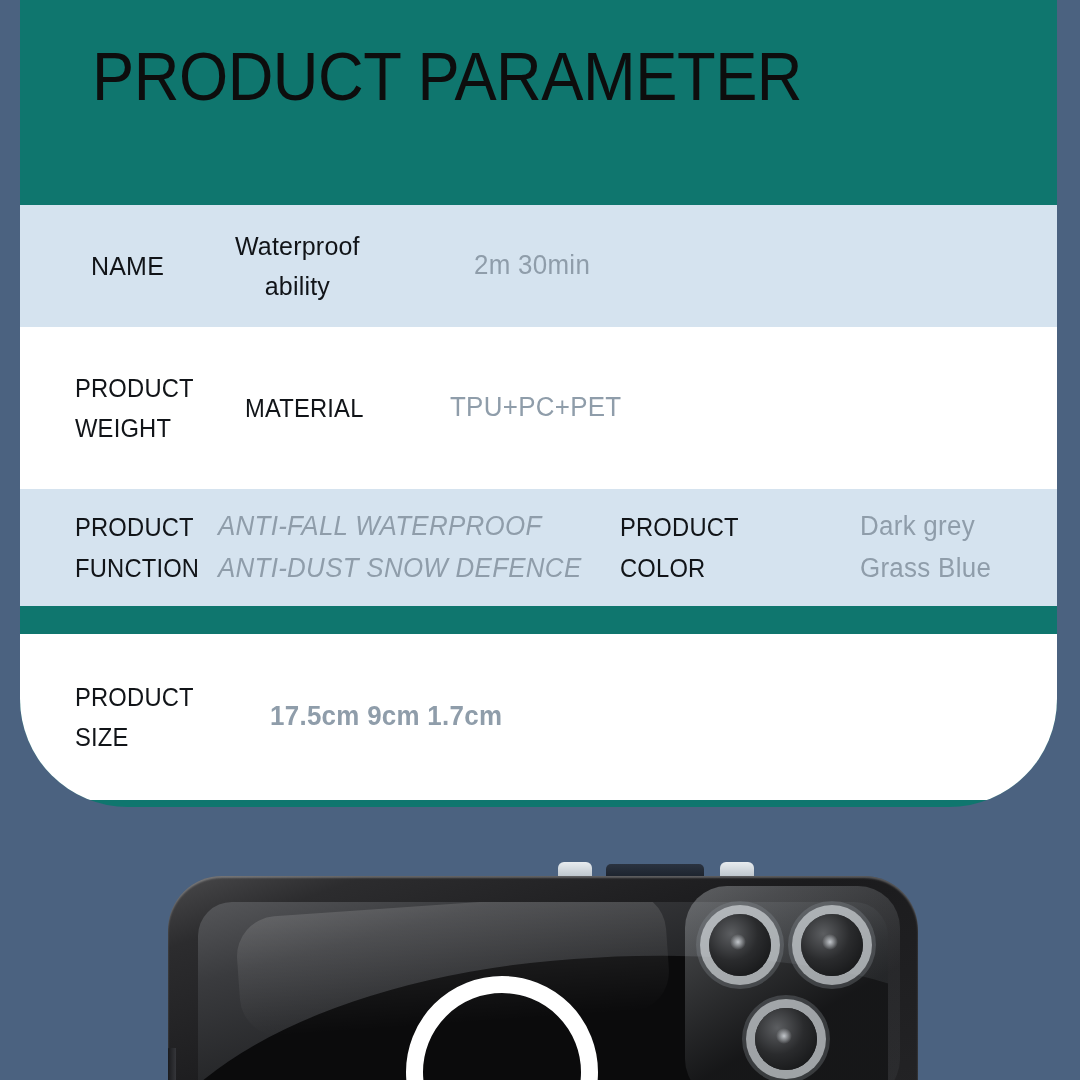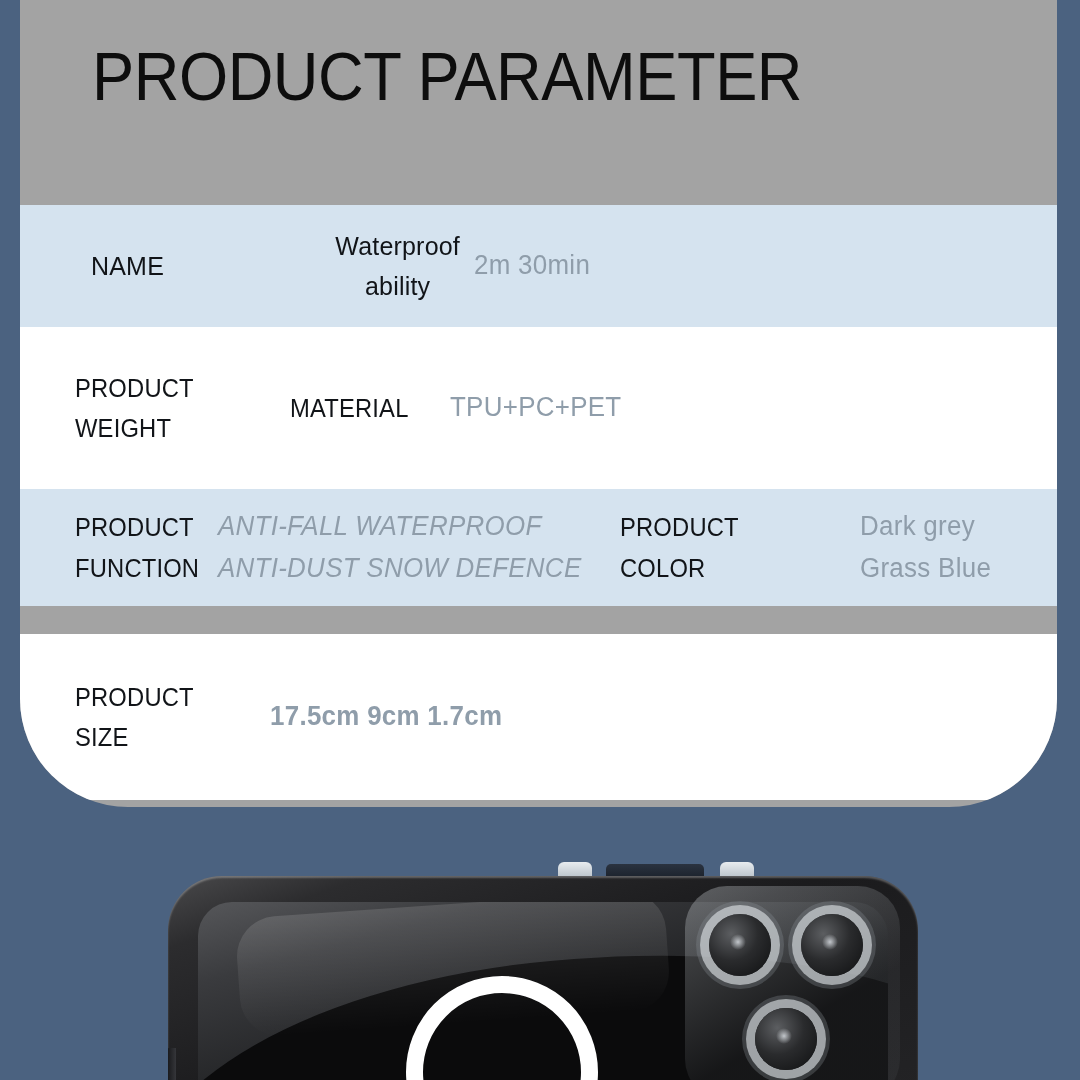--- a/index.html
+++ b/index.html
@@ -15,21 +15,21 @@
     position: relative;
   }
 
   
   #spec-card {
     position: absolute;
     left: 20px;
     top: 0;
     width: 1037px;
     height: 807px;
-    background: #a3a3a3;
+    background: #0f766e;
     border-radius: 0 0 108px 108px;
     overflow: hidden;
     box-sizing: border-box;
   }
 
   
   #page-title {
     position: absolute;
     left: 72px;
     top: 42px;
@@ -86,27 +86,27 @@
     letter-spacing: 0.3px;
     white-space: pre-line;
     transform: scaleX(0.96);
     transform-origin: left center;
   }
   .lbl.ctr, .val.ctr { text-align: center; transform: none; }
 
   
   .r1-lbl-a { width: 215px; justify-content: center; }
   .r1-val-a { width: 355px; padding-left: 18px; }
-  .r1-lbl-b { width: 225px; justify-content: flex-end; }
+  .r1-lbl-b { width: 225px; justify-content: flex-start; }
   .r1-val-b { width: 242px; padding-left: 14px; align-items: flex-end; }
 
   
   .r2-lbl-a { width: 180px; padding-left: 55px; }
   .r2-val-a { width: 395px; padding-left: 15px; }
-  .r2-lbl-b { width: 215px; justify-content: flex-end; }
+  .r2-lbl-b { width: 215px; justify-content: center; }
   .r2-val-b { width: 247px; padding-left: 35px; }
 
   
   .r3-lbl-a { width: 185px; padding-left: 55px; }
   .r3-val-a { width: 400px; padding-left: 13px; font-style: italic; }
   .r3-lbl-b { width: 180px; padding-left: 15px; }
   .r3-val-b { width: 272px; padding-left: 75px; }
 
   
   .r4-lbl { width: 230px; padding-left: 55px; }

